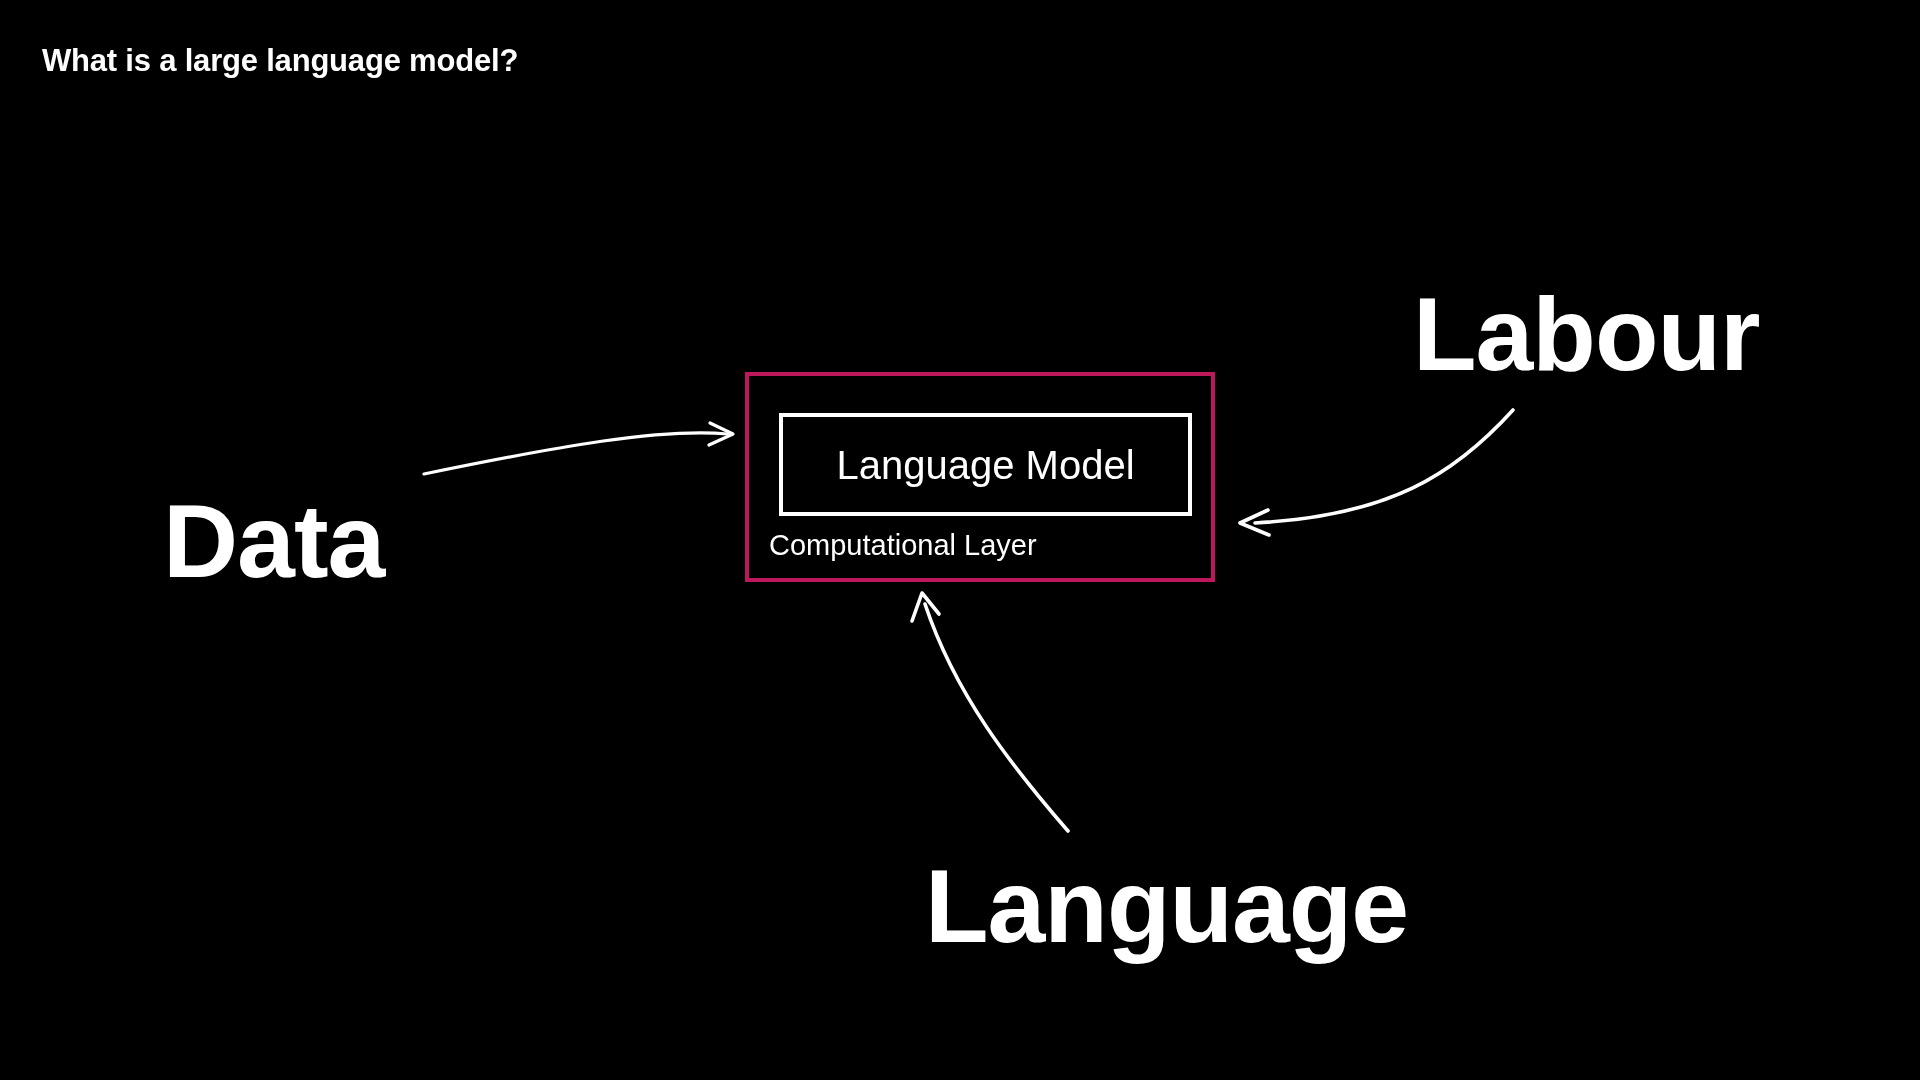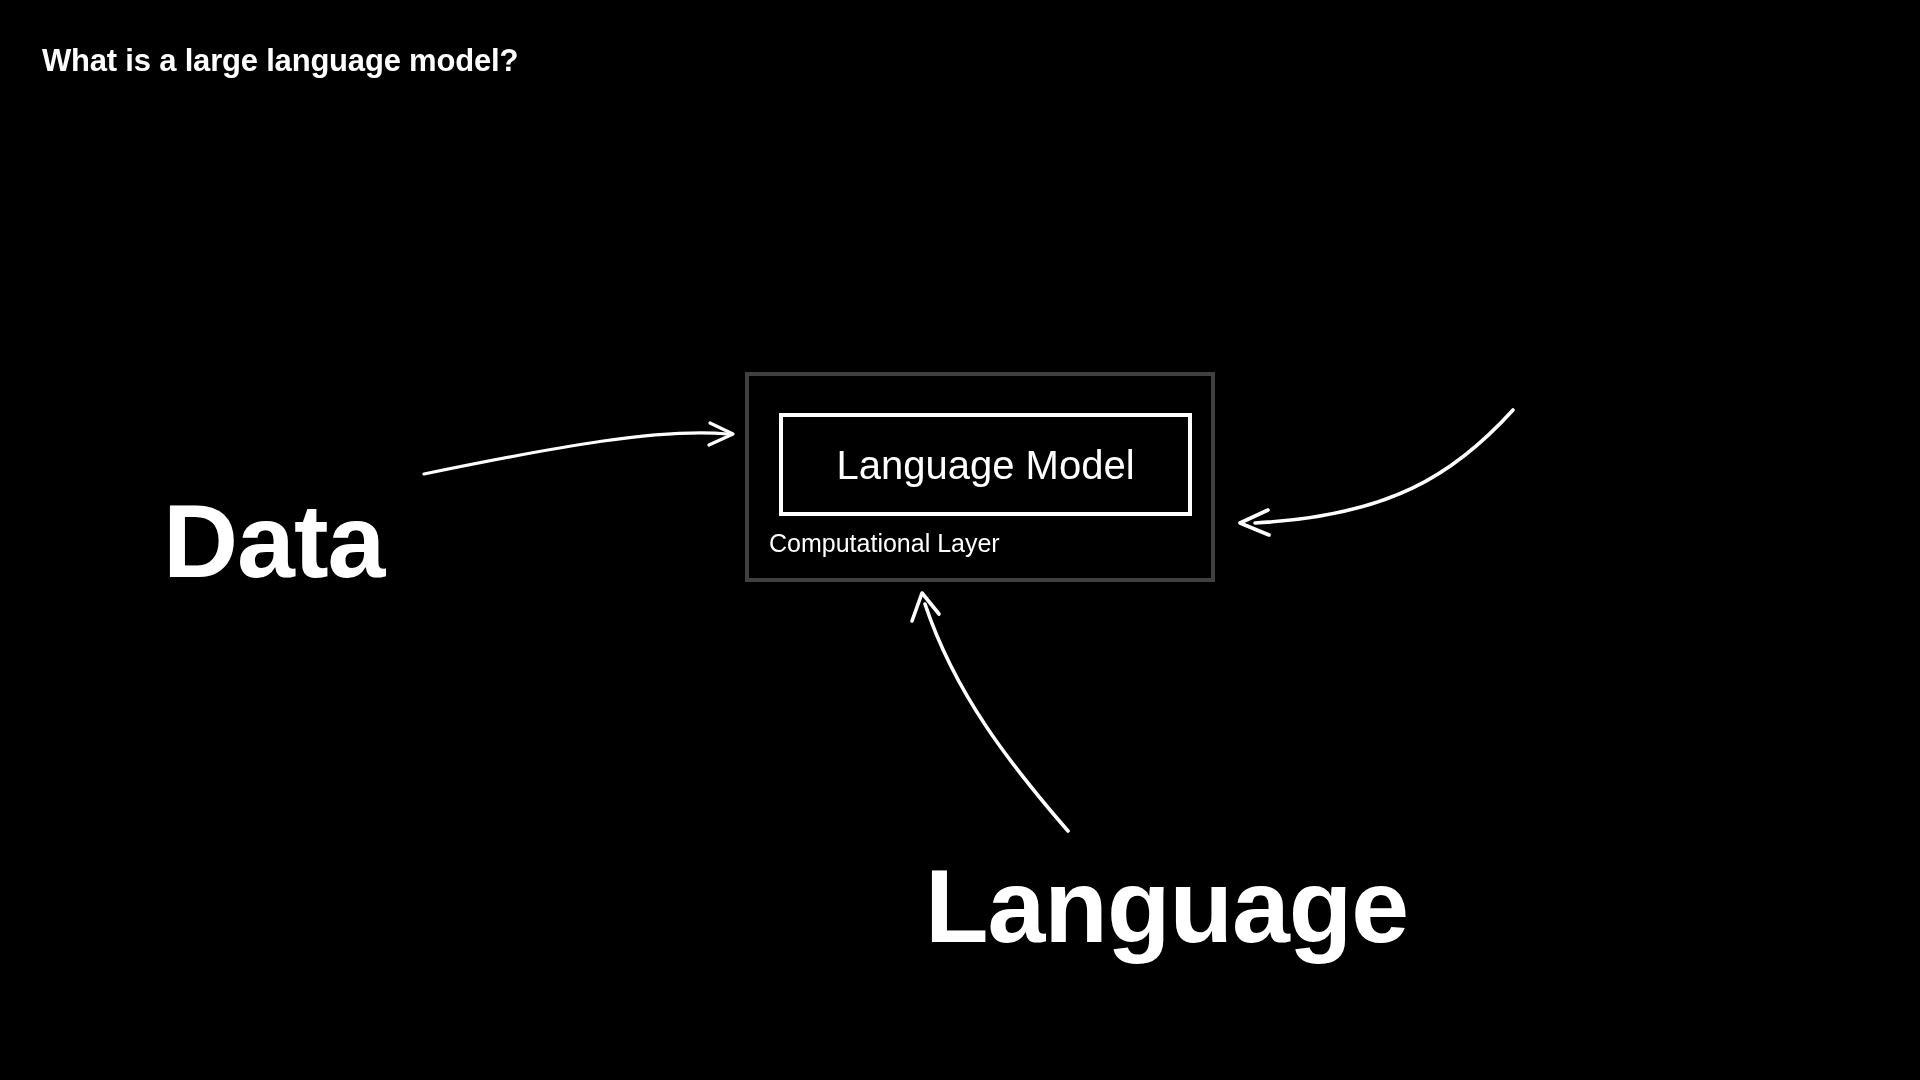--- a/index.html
+++ b/index.html
@@ -40,21 +40,21 @@
   }
 
   
   #computational-layer-box {
     position: absolute;
     left: 745px;
     top: 368px;
     width: 470px;
     height: 210px;
     box-sizing: border-box;
-    border: 4px solid #404040;
+    border: 4px solid #be185d;
     background: transparent;
   }
 
   #language-model-box {
     position: absolute;
     left: 30px;
     top: 37px;
     width: 413px;
     height: 103px;
     box-sizing: border-box;
@@ -71,21 +71,21 @@
     color: #ffffff;
     white-space: nowrap;
     letter-spacing: 0px;
     line-height: 1;
   }
 
   #computational-layer-label {
     position: absolute;
     left: 20px;
     top: 155px;
-    font-size: 25px;
+    font-size: 29px;
     font-weight: 400;
     color: #ffffff;
     white-space: nowrap;
     line-height: 1;
   }
 
   
   .input-label {
     position: absolute;
     font-size: 104px;
@@ -150,16 +150,17 @@
 
     <div id="language-model-box">
       <span id="language-model-label">Language Model</span>
     </div>
 
     <div id="computational-layer-label">Computational Layer</div>
   </div>
 
   <div class="input-label" id="label-data">Data</div>
 
+  <div class="input-label" id="label-labour">Labour</div>
 
   <div class="input-label" id="label-resources">Language</div>
 
 </div>
 
 </body></html>

